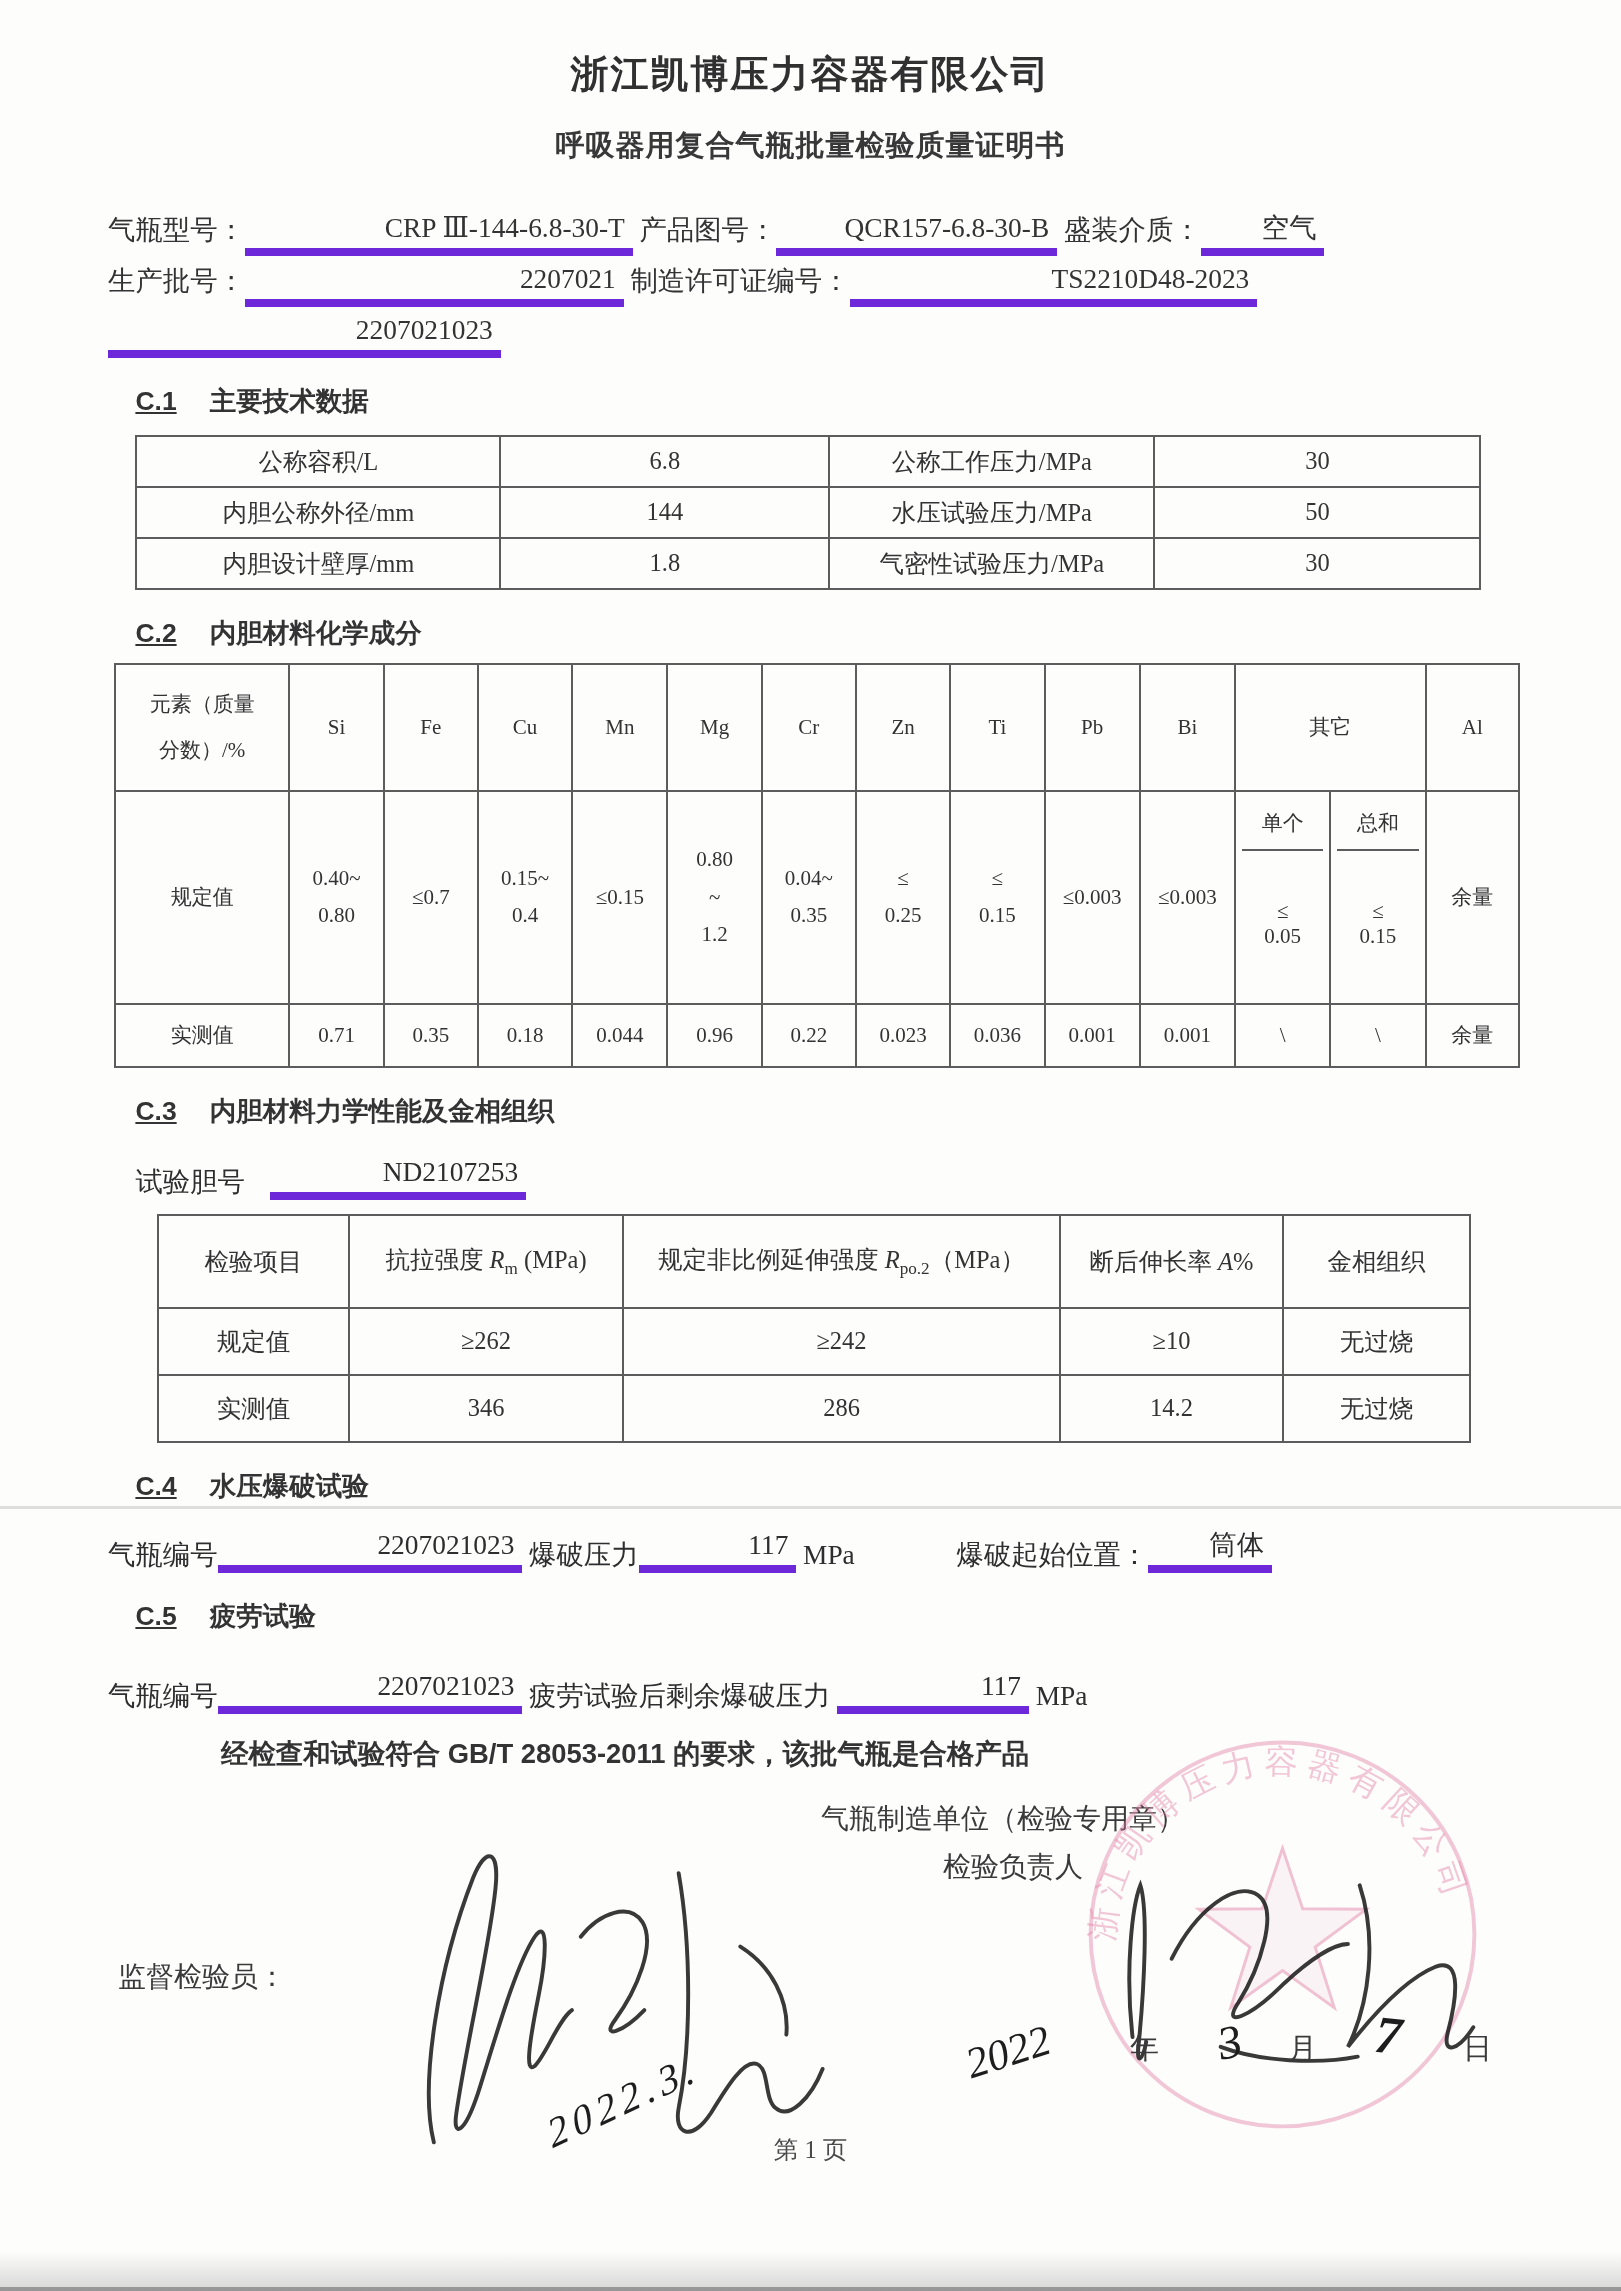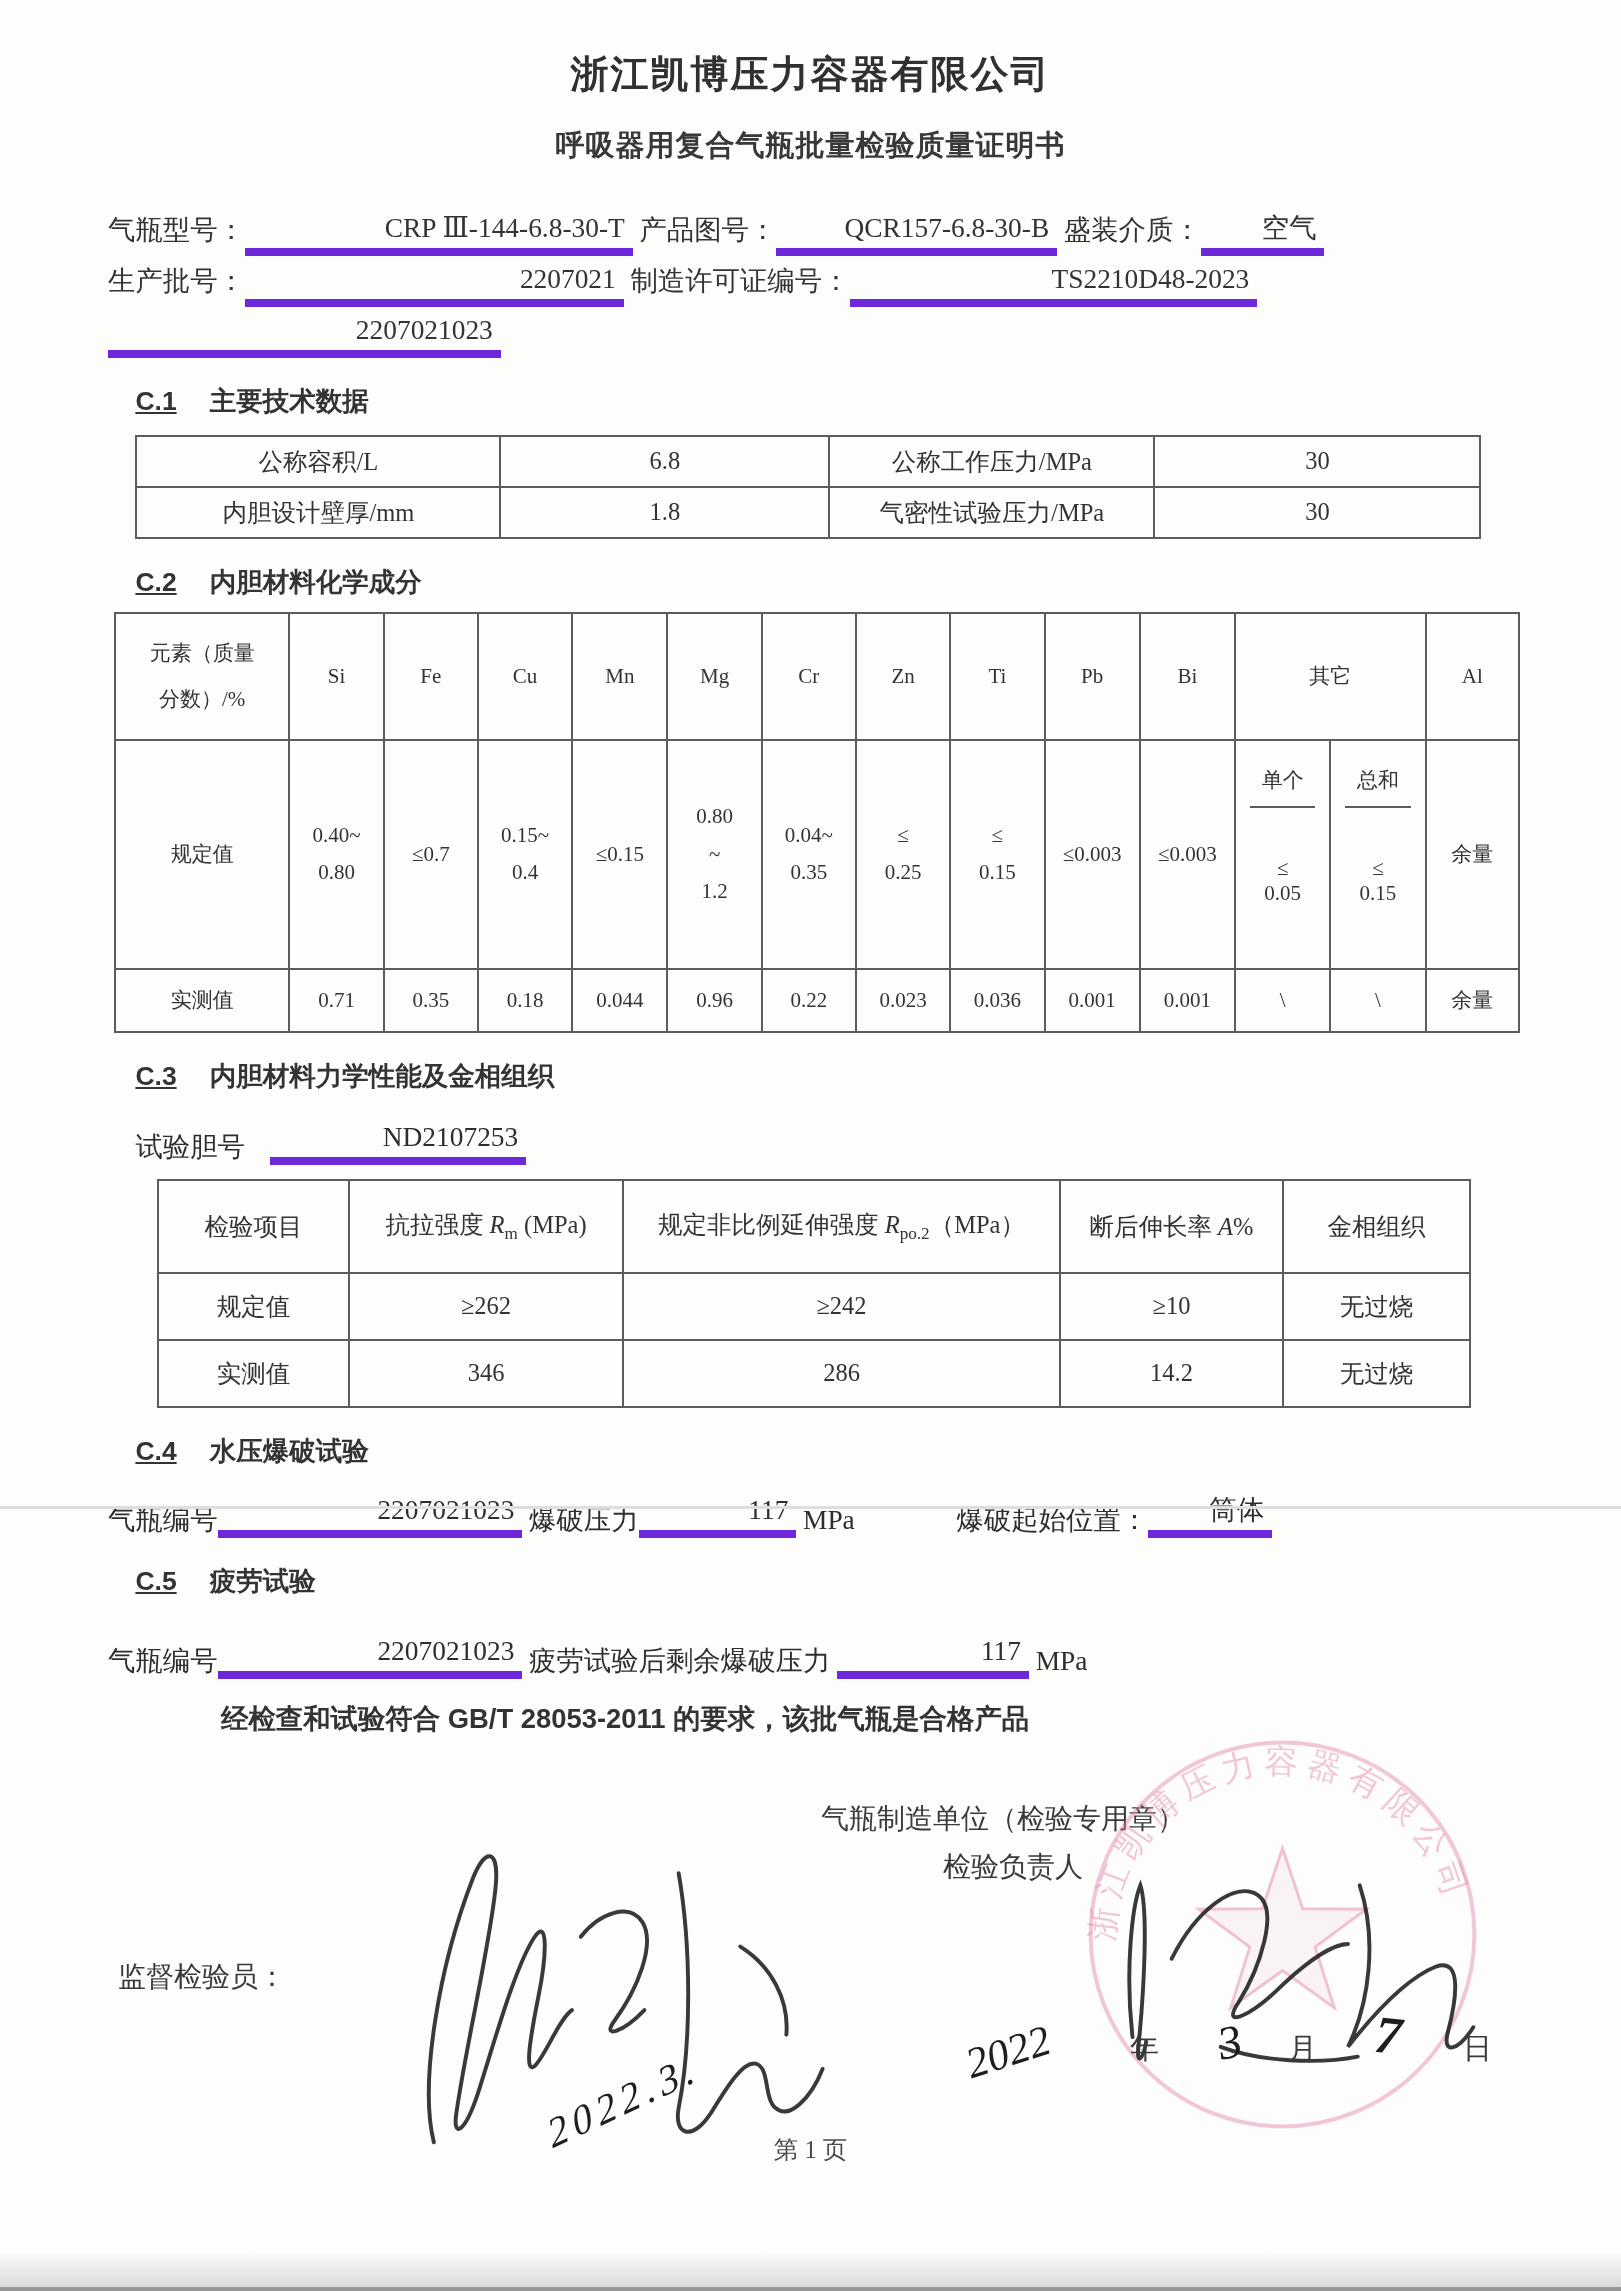--- a/index.html
+++ b/index.html
@@ -50,21 +50,21 @@
   }
   .t-c1{margin-top:15.7px;margin-left:27.4px;width:1345px;}
   .t-c1 tr{height:51px;}
   .t-c2{margin-top:11.8px;margin-left:5.9px;width:1406px;font-size:23.5px;}
   .t-c2 td{font-size:21px;}
   .t-c2 .hdr{height:127px;}
   .t-c2 .spec{height:201px;}
   .t-c2 .meas{height:63px;}
   .pre{white-space:pre-line;line-height:1.8;}
   .corner{white-space:pre-line;line-height:2.2;}
-  .subcell{padding:14px;vertical-align:top;}
+  .subcell{padding:6px;vertical-align:top;}
   .sub-top{height:51px;line-height:51px;border-bottom:2px solid #5c5c5c;}
   .sub-bot{height:146px;display:flex;flex-direction:column;justify-content:space-evenly;white-space:pre-line;}
   .t-c3{margin-top:13.7px;margin-left:49px;width:1313px;}
   .t-c3 .hdr{height:93px;}
   .t-c3 tr.data{height:67px;}
   .sym{font-style:italic;}
   sub{font-size:70%;}
   .liner-line{margin-top:23.5px;margin-left:27.4px;font-size:27.4px;}
   .liner-line .lbl{margin-right:25.5px;}
   .dline{margin-top:21.6px;font-size:27.4px;white-space:nowrap;}
@@ -144,20 +144,26 @@
           <col style="width:329px">
           <col style="width:325px">
           <col style="width:326px">
         </colgroup>
       <tbody>
           <tr>
         <td>公称容积/L</td>
         <td>6.8</td>
         <td>公称工作压力/MPa</td>
         <td>30</td>
+      </tr>
+      <tr>
+        <td>内胆公称外径/mm</td>
+        <td>144</td>
+        <td>水压试验压力/MPa</td>
+        <td>50</td>
       </tr>
       <tr>
         <td>内胆设计壁厚/mm</td>
         <td>1.8</td>
         <td>气密性试验压力/MPa</td>
         <td>30</td>
       </tr>
     </tbody>
       </table>
 

